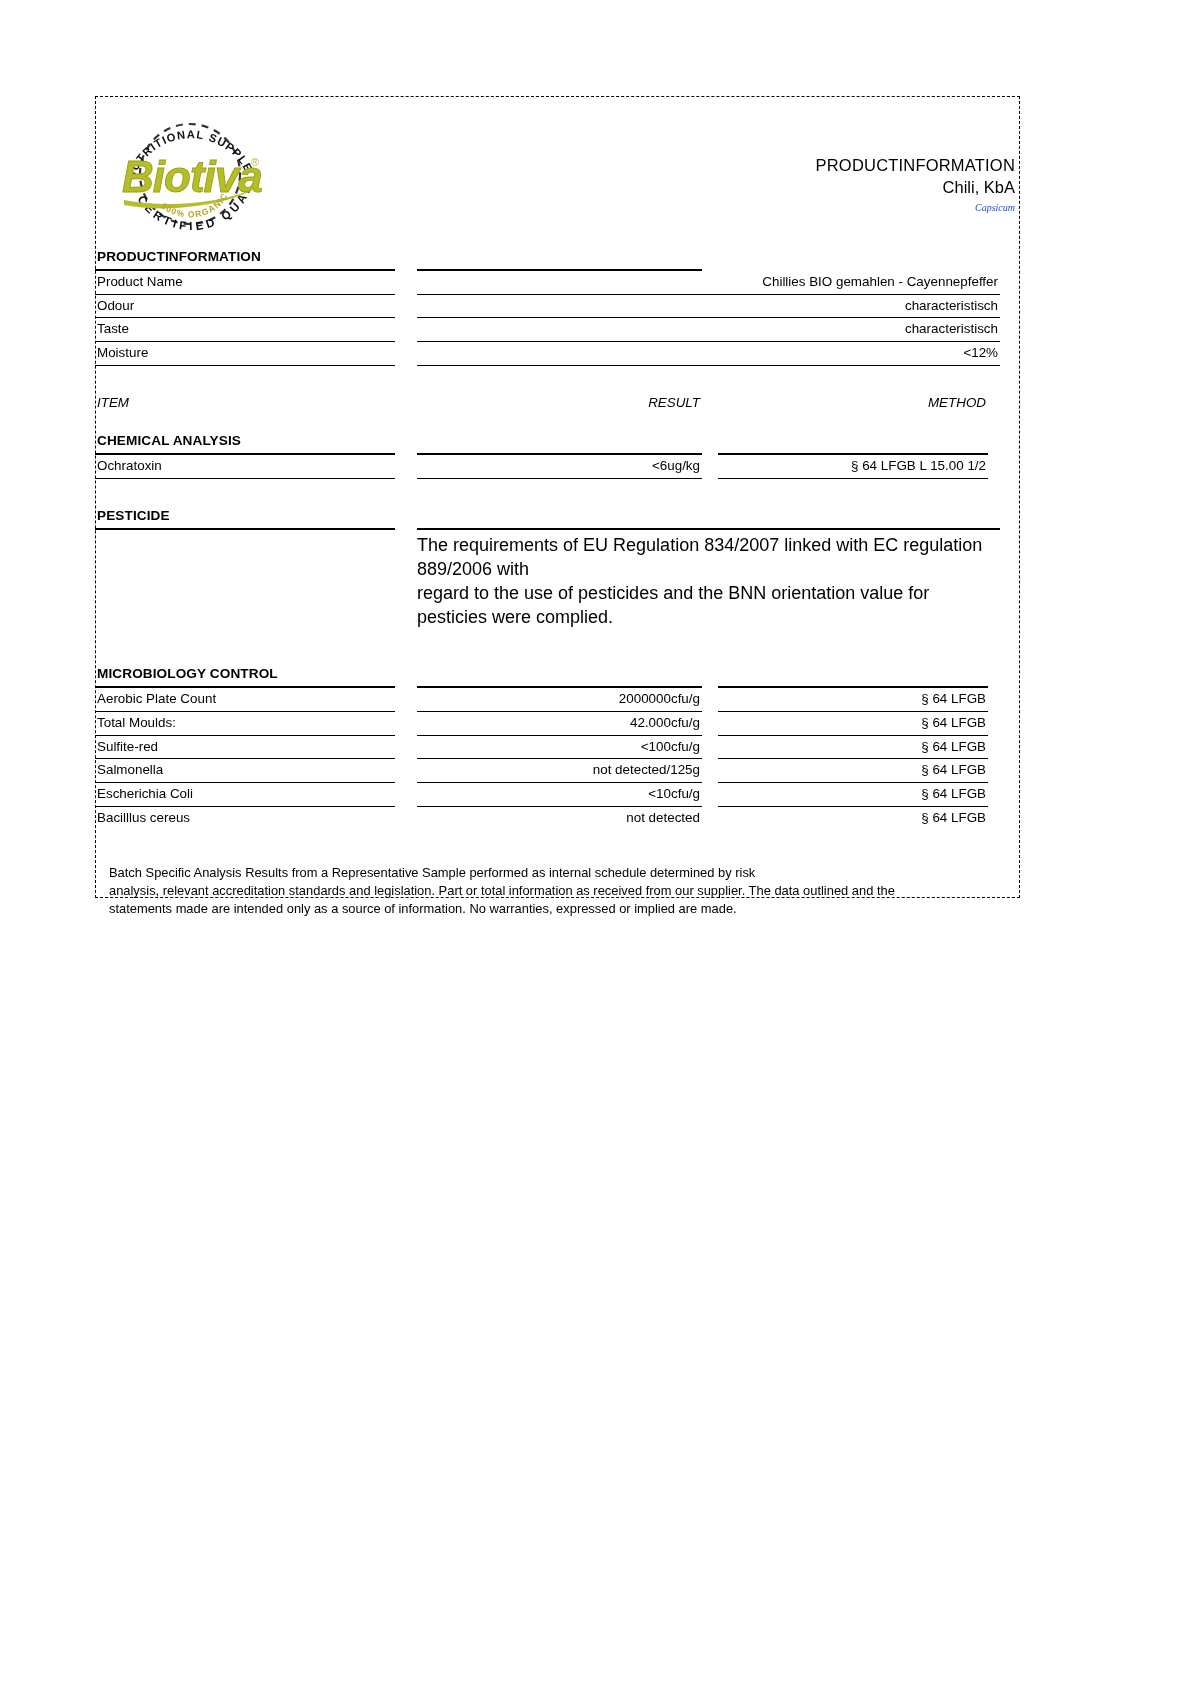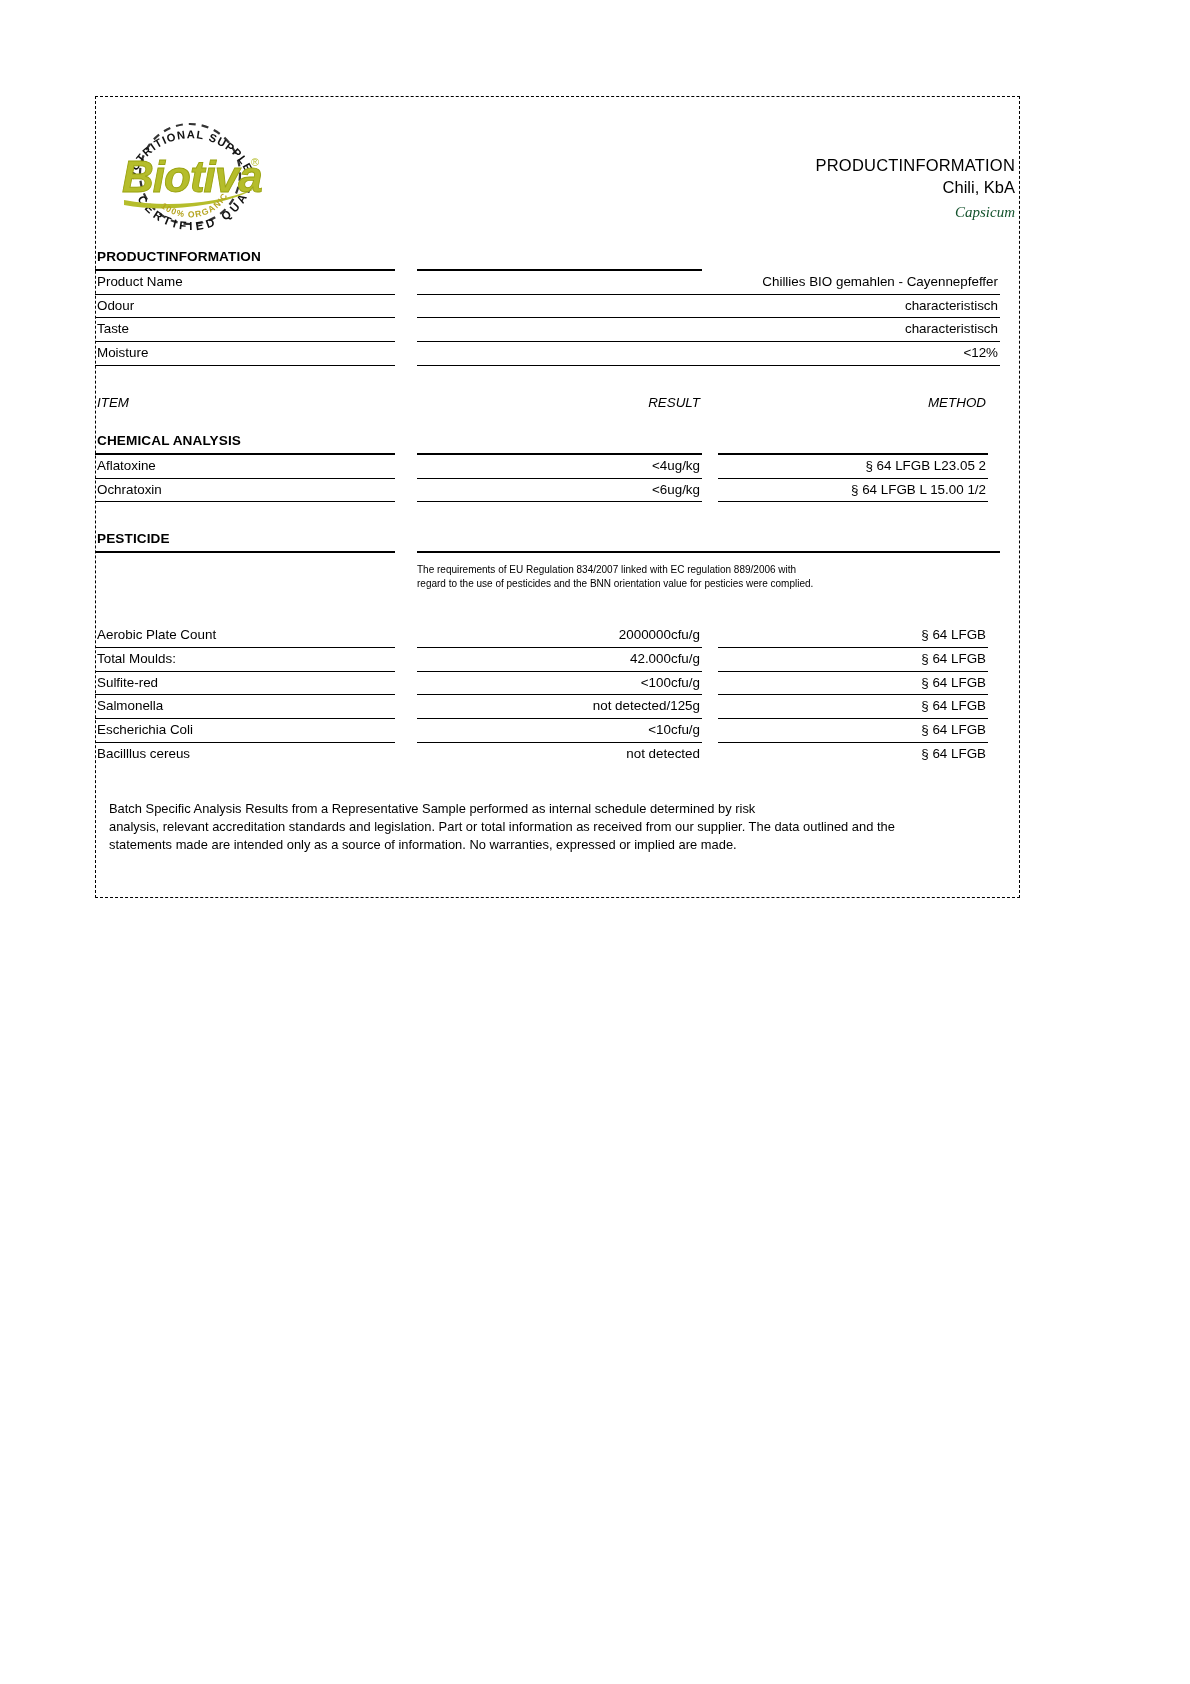--- a/index.html
+++ b/index.html
@@ -52,23 +52,23 @@
     line-height: 1.35;
   }
   .doc-title {
     font-size: 16.5px;
     font-weight: normal;
     line-height: 1.45;
   }
   .doc-latin {
     font-family: "Liberation Serif", serif;
     font-style: italic;
-    font-size: 15px;
+    font-size: 10px;
     line-height: 1.6;
-    color: #14532d;
+    color: #1d4ed8;
   }
 
   
   .block { margin-top: 0; }
 
   .row {
     display: flex;
     width: 100%;
   }
   .cell {
@@ -98,23 +98,23 @@
     font-style: italic;
     padding-bottom: 2px;
   }
 
   .spacer-sm { height: 16px; }
   .spacer-md { height: 26px; }
   .spacer-lg { height: 34px; }
 
   .para {
     width: 583px;
-    font-size: 10px;
+    font-size: 18px;
     line-height: 1.34;
-    padding-top: 10px;
+    padding-top: 3px;
   }
   .para-wrap { display: flex; }
   .para-offset { width: 300px; margin-right: 22px; }
 
   .footer-note {
     width: 860px;
     font-size: 12.9px;
     line-height: 1.42;
     padding-left: 2px;
   }
@@ -203,25 +203,20 @@
 
   <div class="block">
 
     <div class="row">
       <div class="cell c-item section-head rule-thick">CHEMICAL ANALYSIS</div>
       <div class="cell c-result section-head rule-thick"></div>
       <div class="cell c-method section-head rule-thick"></div>
     </div>
 
     <div class="row">
-      <div class="cell c-item rule">Aflatoxine</div>
-      <div class="cell c-result rule">&lt;4ug/kg</div>
-      <div class="cell c-method rule">§ 64 LFGB L23.05 2</div>
-    </div>
-    <div class="row">
       <div class="cell c-item rule">Ochratoxin</div>
       <div class="cell c-result rule">&lt;6ug/kg</div>
       <div class="cell c-method rule">§ 64 LFGB L 15.00 1/2</div>
     </div>
   </div>
 
   <div class="spacer-md"></div>
 
   <div class="block">
 
@@ -236,20 +231,25 @@
         <div>The requirements of EU Regulation 834/2007 linked with EC regulation 889/2006 with</div>
         <div>regard to the use of pesticides and the BNN orientation value for pesticies were complied.</div>
       </div>
     </div>
   </div>
 
   <div class="spacer-lg"></div>
 
   <div class="block">
 
+    <div class="row">
+      <div class="cell c-item section-head rule-thick">MICROBIOLOGY CONTROL</div>
+      <div class="cell c-result section-head rule-thick"></div>
+      <div class="cell c-method section-head rule-thick"></div>
+    </div>
 
     <div class="row">
       <div class="cell c-item rule">Aerobic Plate Count</div>
       <div class="cell c-result rule">2000000cfu/g</div>
       <div class="cell c-method rule">§ 64 LFGB</div>
     </div>
     <div class="row">
       <div class="cell c-item rule">Total Moulds:</div>
       <div class="cell c-result rule">42.000cfu/g</div>
       <div class="cell c-method rule">§ 64 LFGB</div>

